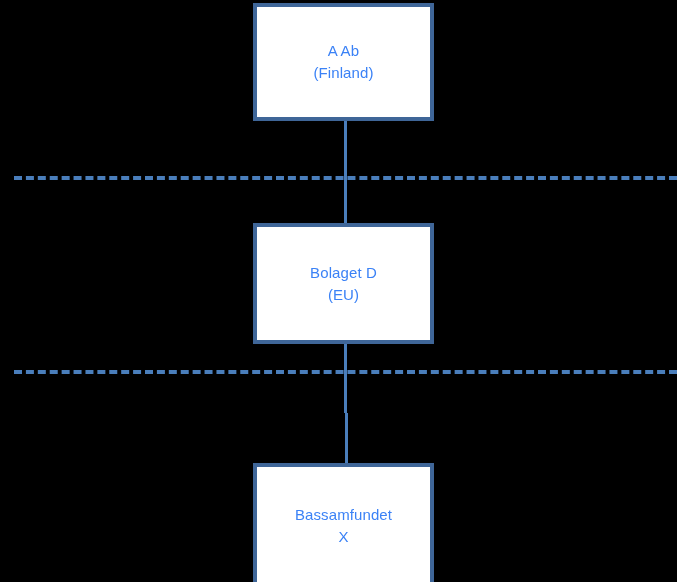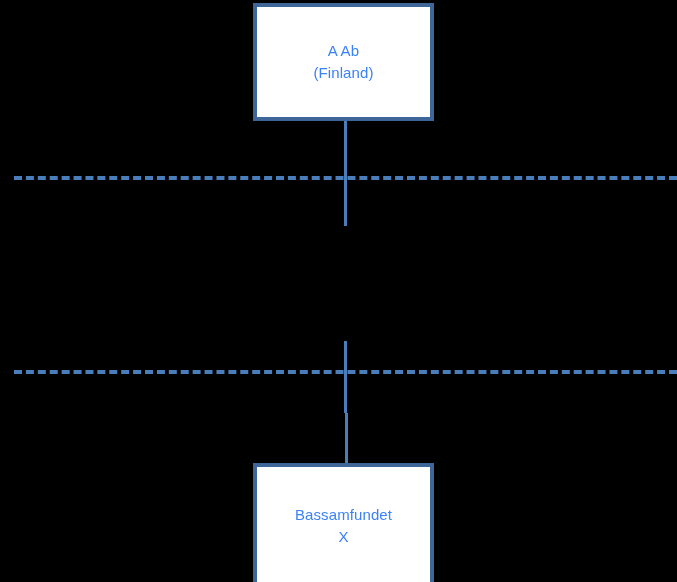--- a/index.html
+++ b/index.html
@@ -71,20 +71,24 @@
 
   <div class="node" id="node-a-ab">
     <span class="node-label">A Ab
 (Finland)</span>
   </div>
 
   <div class="connector" id="connector-top"></div>
 
   <div class="divider" id="divider-upper"></div>
 
+  <div class="node" id="node-bolaget-d">
+    <span class="node-label">Bolaget D
+(EU)</span>
+  </div>
 
   <div class="connector" id="connector-mid-a"></div>
 
   <div class="divider" id="divider-lower"></div>
 
   <div class="connector" id="connector-mid-b"></div>
 
   <div class="node" id="node-bassamfundet-x">
     <span class="node-label">Bassamfundet
 X</span>

